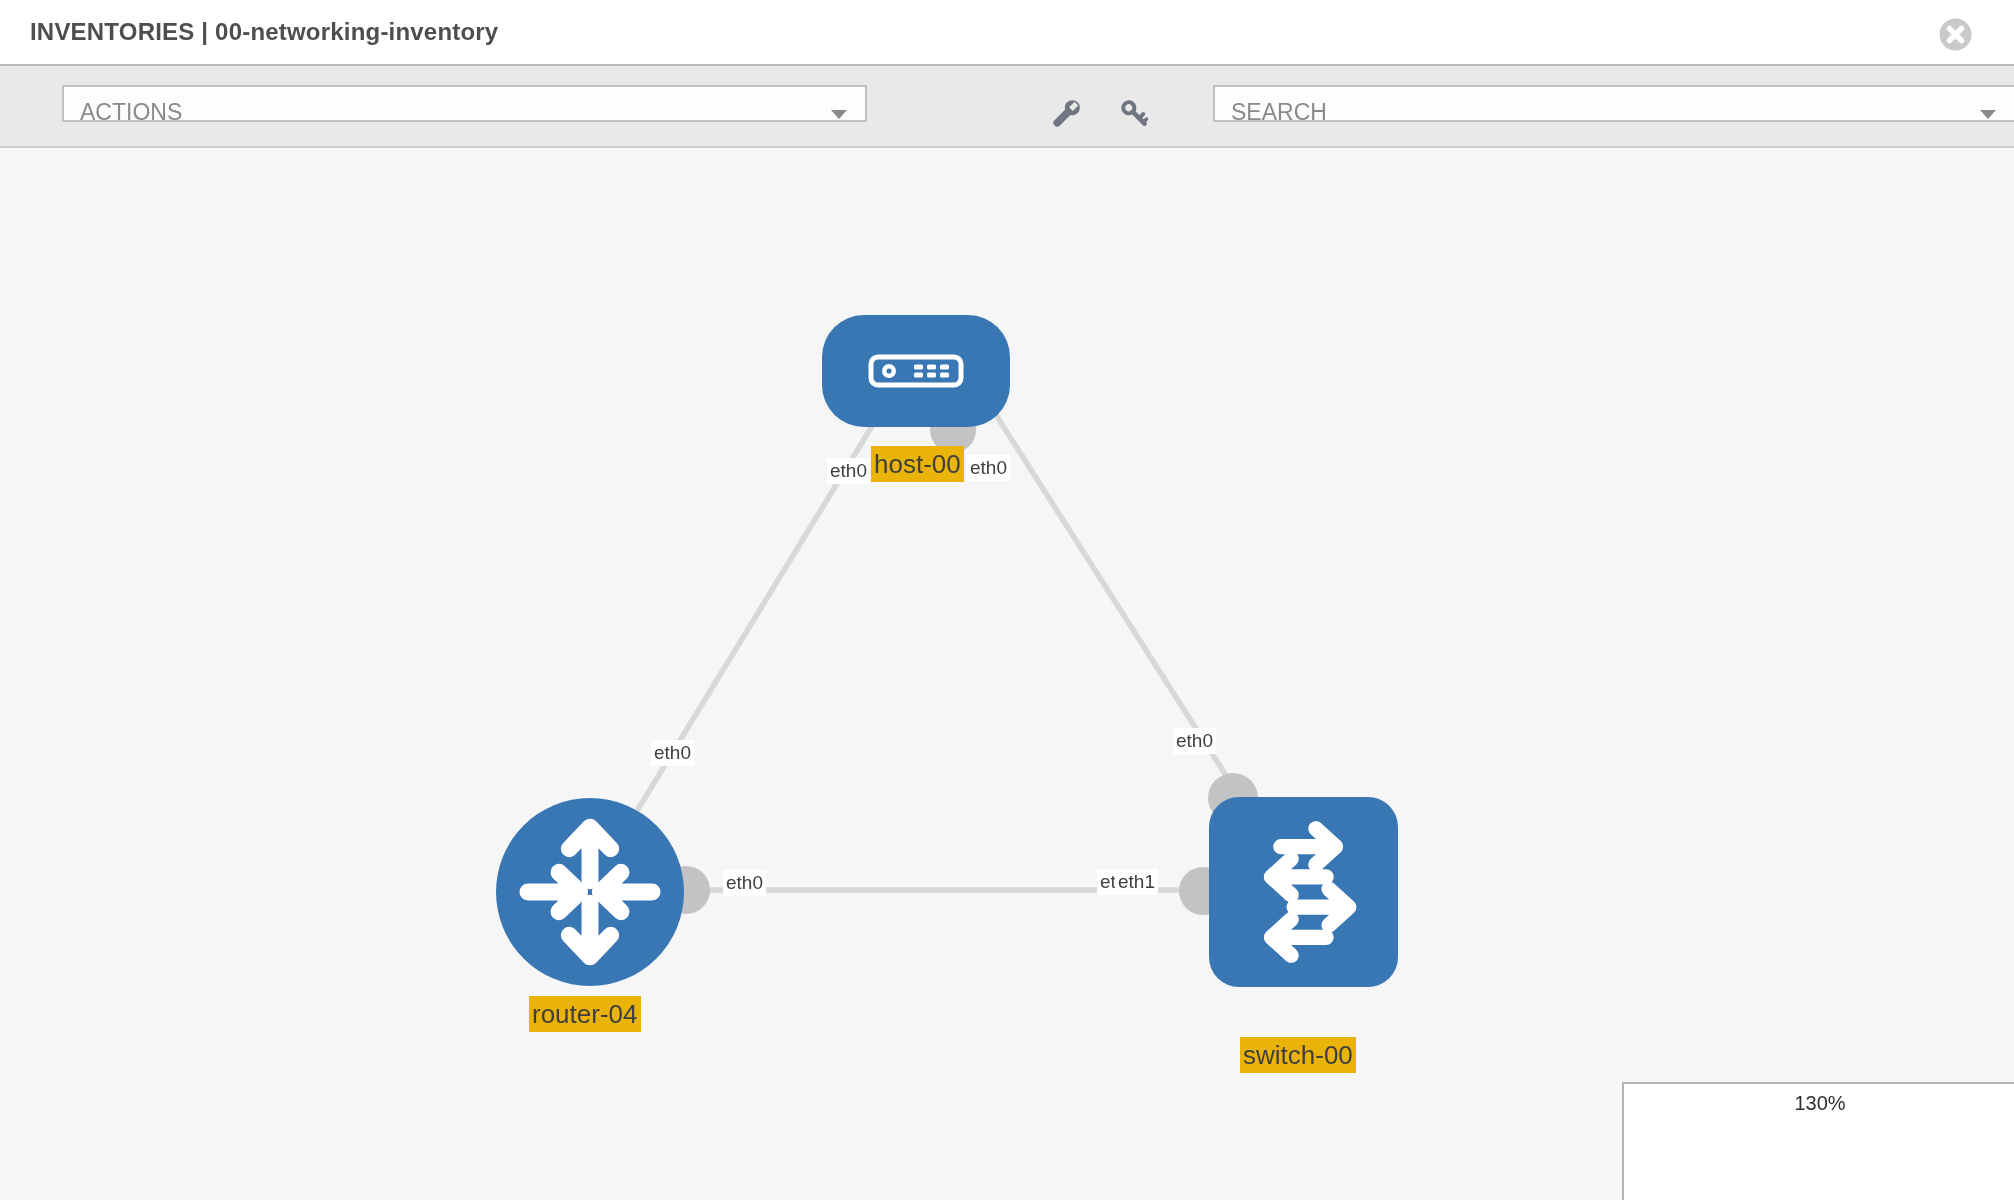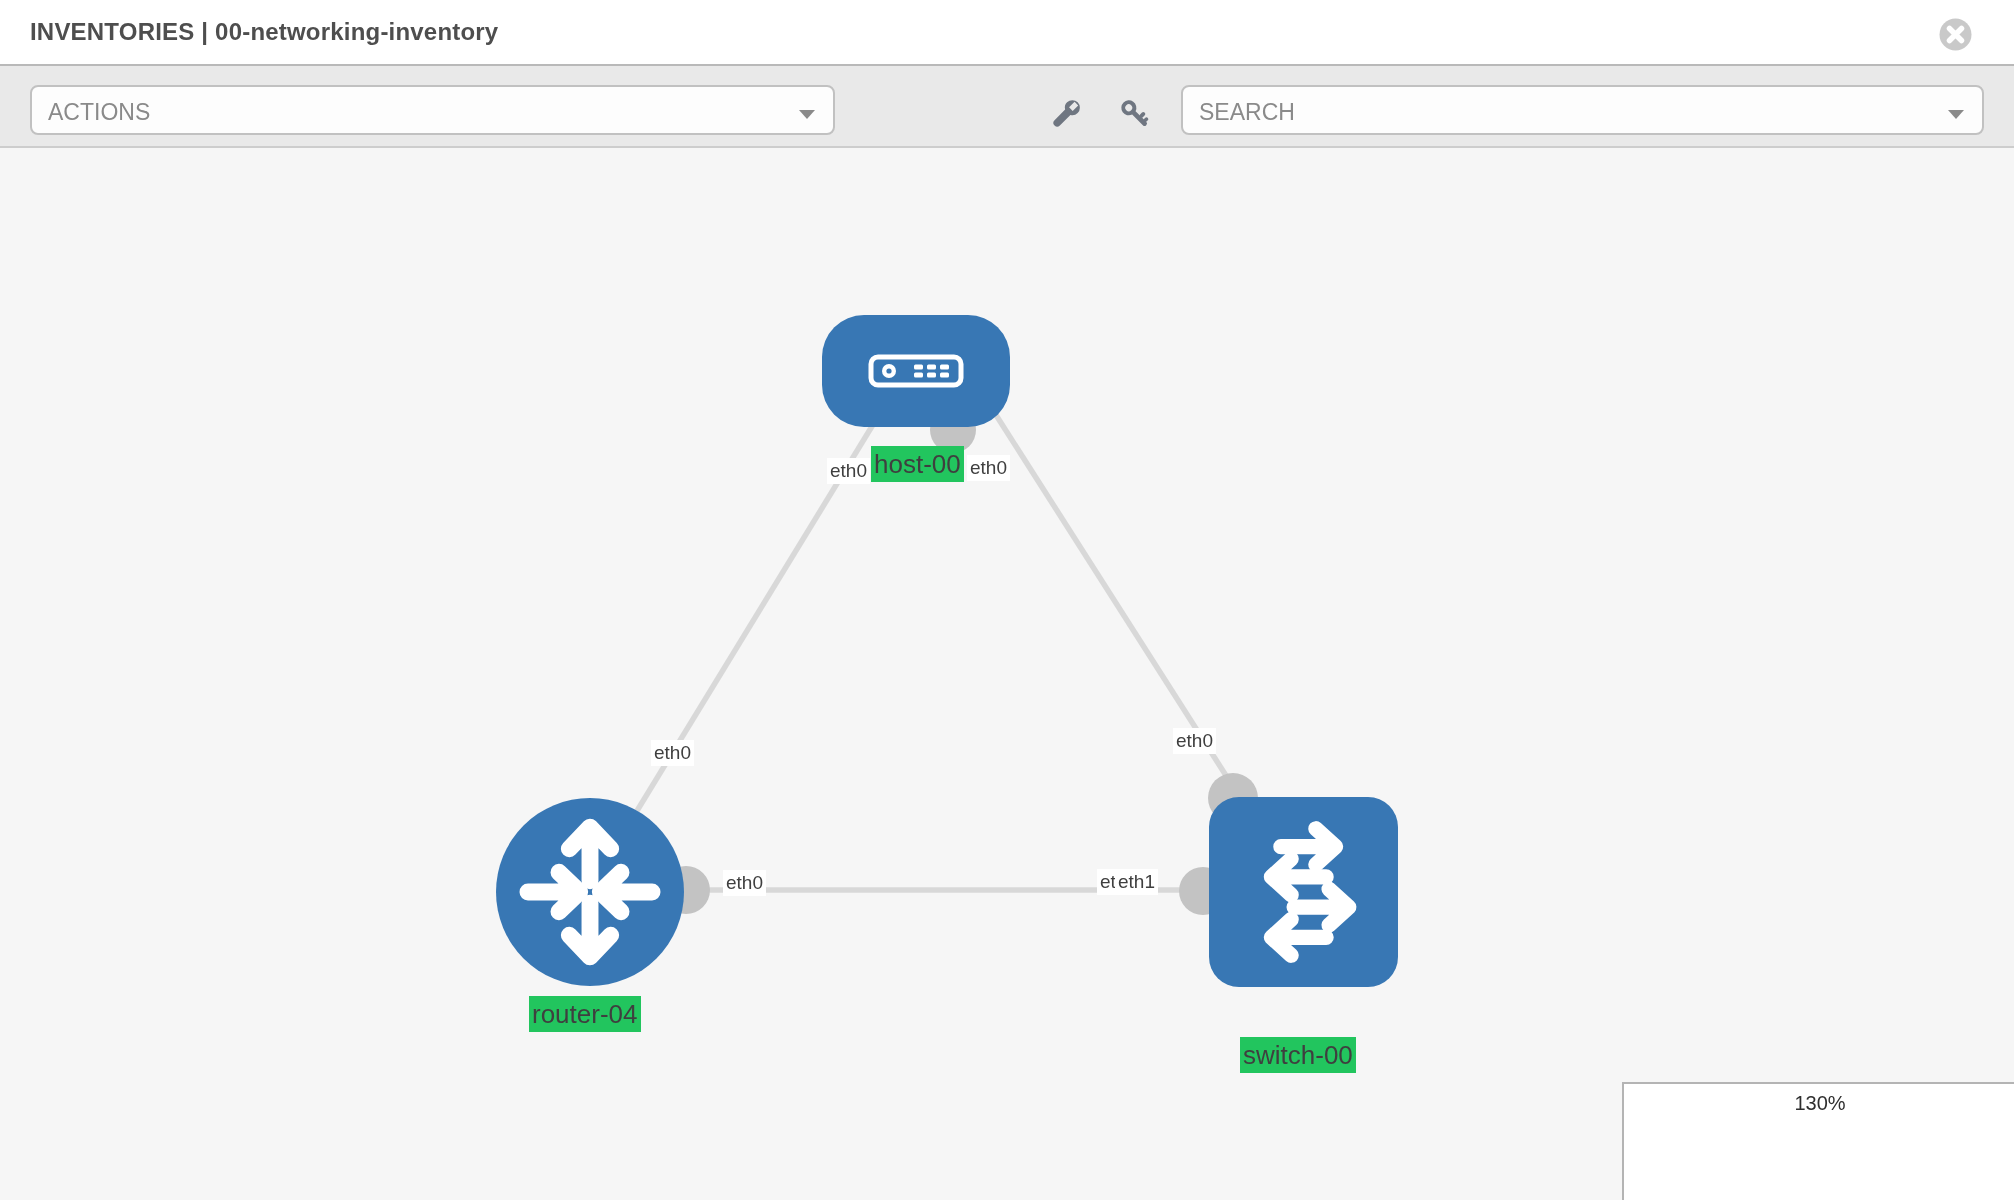--- a/index.html
+++ b/index.html
@@ -8,42 +8,42 @@
 
   
   .header{position:absolute;left:0;top:0;width:2014px;height:64px;background:#ffffff;}
   .page-title{position:absolute;left:30px;top:0;height:56px;line-height:64px;
     font-size:24px;font-weight:700;color:#4e4e4e;letter-spacing:.2px;white-space:nowrap;}
   .close-btn{position:absolute;left:1939px;top:18px;width:33px;height:33px;cursor:pointer;}
 
   
   .toolbar{position:absolute;left:0;top:64px;width:2014px;height:84px;background:#e9e9e9;
     border-top:2px solid #b9b9b9;border-bottom:2px solid #cdcdcd;box-sizing:border-box;}
-  .combo{position:absolute;height:50px;background:#fdfdfd;border:2px solid #c1c1c1;
-    border-radius:8px;box-sizing:border-box;cursor:pointer;}
+  .combo{position:absolute;height:37px;background:#fdfdfd;border:2px solid #c1c1c1;
+    border-radius:1px;box-sizing:border-box;cursor:pointer;margin-left:32px;}
   .combo .combo-text{position:absolute;left:16px;top:0;height:51px;line-height:51px;
     font-size:23px;color:#8a8a8a;}
   .caret{position:absolute;right:18px;top:23px;width:0;height:0;
     border-left:8px solid transparent;border-right:8px solid transparent;
     border-top:9px solid #8a8a8a;}
   .actions-combo{left:30px;top:85px;width:805px;}
   .search-combo{left:1181px;top:85px;width:803px;}
   .tool-btn{position:absolute;width:36px;height:36px;top:96px;cursor:pointer;}
   .wrench-btn{left:1048px;}
   .key-btn{left:1117px;}
 
   
   .graph-svg{position:absolute;left:0;top:0;width:2014px;height:1200px;z-index:1;pointer-events:none;}
   .node{position:absolute;background:#3877b4;z-index:2;cursor:pointer;}
   .node svg{position:absolute;}
   .node-host{left:822px;top:315px;width:188px;height:112px;border-radius:42px;}
   .node-router{left:496px;top:798px;width:188px;height:188px;border-radius:50%;}
   .node-switch{left:1209px;top:797px;width:189px;height:190px;border-radius:30px;}
 
-  .node-label{position:absolute;z-index:4;background:#22c55e;color:#3f3f3f;
+  .node-label{position:absolute;z-index:4;background:#eab308;color:#3f3f3f;
     font-size:26px;line-height:36px;padding:0 3px;white-space:nowrap;}
   .if-label{position:absolute;z-index:3;background:#ffffff;color:#3f3f3f;
     font-size:19px;line-height:24px;padding:1px 3px;white-space:nowrap;}
   .lbl-host{left:871px;top:446px;}
   .lbl-router{left:529px;top:996px;}
   .lbl-switch{left:1240px;top:998px;margin-top:39px;}
   .if-host-left{left:827px;top:458px;}
   .if-host-right{left:967px;top:455px;}
   .if-hr-edge{left:651px;top:740px;}
   .if-hs-edge{left:1173px;top:728px;}

